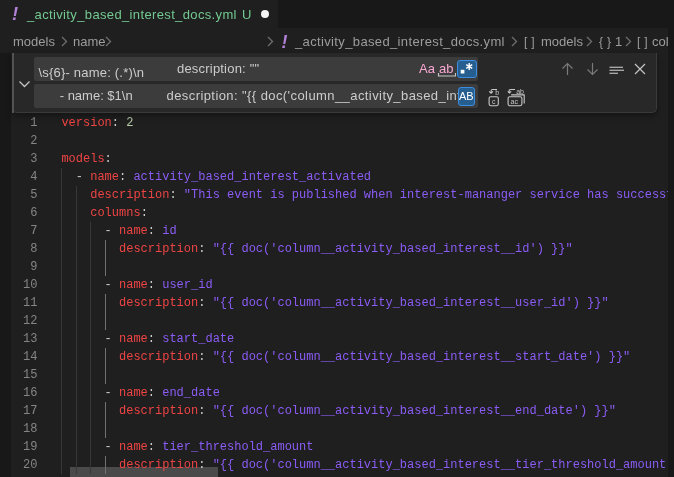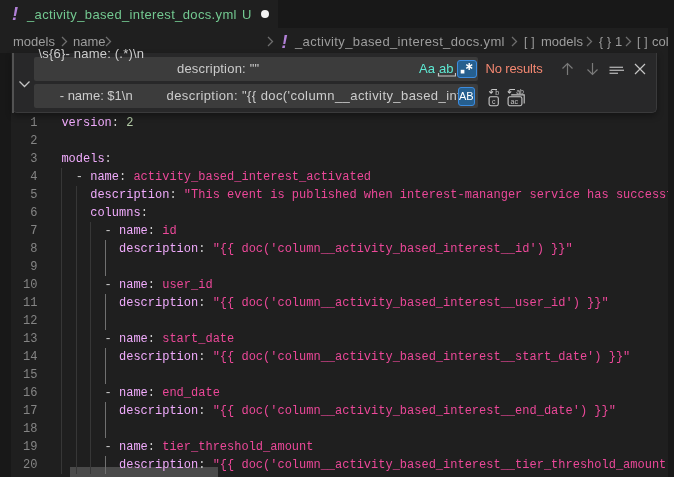--- a/index.html
+++ b/index.html
@@ -23,38 +23,38 @@
   .sepsvg { top:36px; width:7px; height:12px; }
 
   
   #leftstrip { left:0; top:53px; width:10.5px; height:424px; background:#181818; }
   #rightstrip { left:668px; top:0; width:6px; height:477px; background:#181818; }
 
   
   .mono { font-family:"Liberation Mono",monospace; font-size:12px; line-height:18px; white-space:pre; }
   #gutter { left:0; top:114px; width:37.5px; text-align:right; color:#858585; }
   #code { left:61.4px; top:114px; }
-  .k { color:#f0abfc; }
+  .k { color:#ef4444; }
   .p { color:#cccccc; }
   .n { color:#b5cea8; }
-  .s { color:#ec4899; }
+  .s { color:#8b5cf6; }
   .guide { position:absolute; width:1px; background:#373737; }
   .guideA { position:absolute; width:1px; background:#707070; }
   #hthumb { left:70px; top:467px; width:148px; height:10px; background:#4a4a4a; }
 
   
   #findw { left:12px; top:53px; width:645px; height:60px; background:#282829; border:1px solid #3a3a3b; border-top:none; border-radius:0 0 5px 5px; box-shadow:0 3px 6px rgba(0,0,0,0.35); }
   #sash { left:12px; top:53px; width:2px; height:60px; background:#525252; }
   .finput { position:absolute; background:#3c3c3c; border-radius:2px; }
   #sinput { left:34px; top:56.5px; width:443.5px; height:24.5px; }
   #rinput { left:34px; top:83.5px; width:443.5px; height:24px; }
   .ftext { position:absolute; font-size:13px; letter-spacing:0.2px; color:#cccccc; line-height:24px; white-space:pre; }
   .optbox { position:absolute; width:19.5px; height:19px; border:1px solid #3c8ce0; border-radius:3px; background:#265f8f; }
   #noresults { left:485.5px; top:56.5px; font-size:13px; letter-spacing:-0.15px; color:#f48771; line-height:24px; position:absolute; }
-  .icon { position:absolute; color:#5eead4; }
+  .icon { position:absolute; color:#f9a8d4; }
 </style>
 </head>
 <body>
 <div id="root">
 
   <div id="tabbar" class="abs"></div>
   <div id="tab" class="abs"></div>
   <div id="tabicon" class="abs">!</div>
   <div id="tabname" class="abs">_activity_based_interest_docs.yml</div>
   <div id="tabu" class="abs">U</div>
@@ -126,39 +126,38 @@
   <div id="leftstrip" class="abs"></div>
   <div id="rightstrip" class="abs"></div>
 
   <div id="findw" class="abs"></div>
   <div id="sash" class="abs"></div>
   <svg class="abs" style="left:17.5px; top:80px;" width="13" height="9" viewBox="0 0 13 9">
       <polyline points="1.5,1.5 6.5,6.5 11.5,1.5" fill="none" stroke="#c5c5c5" stroke-width="1.25"></polyline>
     </svg>
 
   <div id="sinput" class="finput"></div>
-  <div class="ftext" style="left:38.5px; top:42px;">\s{6}- name: (.*)\n</div>
+  <div class="ftext" style="left:38.5px; top:61px;">\s{6}- name: (.*)\n</div>
   <div class="ftext" style="left:177px; top:56.5px;">description: ""</div>
 
   <div class="icon" style="left:419px; top:56.5px; font-size:13px; line-height:24.5px;">Aa</div>
   <div class="icon" style="left:439px; top:56.5px; font-size:13px; line-height:24.5px;">ab</div>
   <svg class="abs" style="left:436.5px; top:72.5px;" width="19" height="4" viewBox="0 0 18 4">
       <path d="M1 0 V3 H18 V0" fill="none" stroke="#c5c5c5" stroke-width="1.2"></path>
     </svg>
   <div class="optbox" style="left:457px; top:60px; height:17.5px;"></div>
   <svg class="abs" style="left:457px; top:60px;" width="20" height="18" viewBox="0 0 20 18">
     <g stroke="#ffffff" stroke-width="1.4" fill="none">
       <path d="M12.2 3v7"></path>
         <path d="M9.2 4.7l6 3.6"></path>
         <path d="M15.2 4.7l-6 3.6"></path>
     </g>
     <rect x="3.7" y="9.8" width="3.7" height="3.7" fill="#ffffff"></rect>
   </svg>
 
-  <div id="noresults">No results</div>
 
   <svg class="abs" style="left:561px; top:62px;" width="13" height="14" viewBox="0 0 13 14">
       <g stroke="#7a7a7a" stroke-width="1.2" fill="none">
         <path d="M6.5 13V1.8"></path>
         <path d="M1.5 6.5 6.5 1.5l5 5"></path>
       </g>
     </svg>
   <svg class="abs" style="left:586px; top:62px;" width="13" height="14" viewBox="0 0 13 14">
       <g stroke="#7a7a7a" stroke-width="1.2" fill="none">
         <path d="M6.5 1v11.2"></path>

